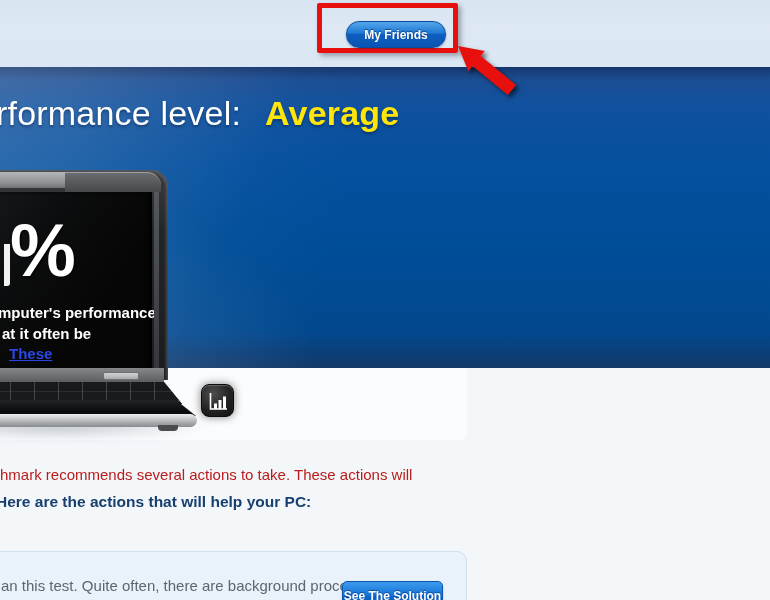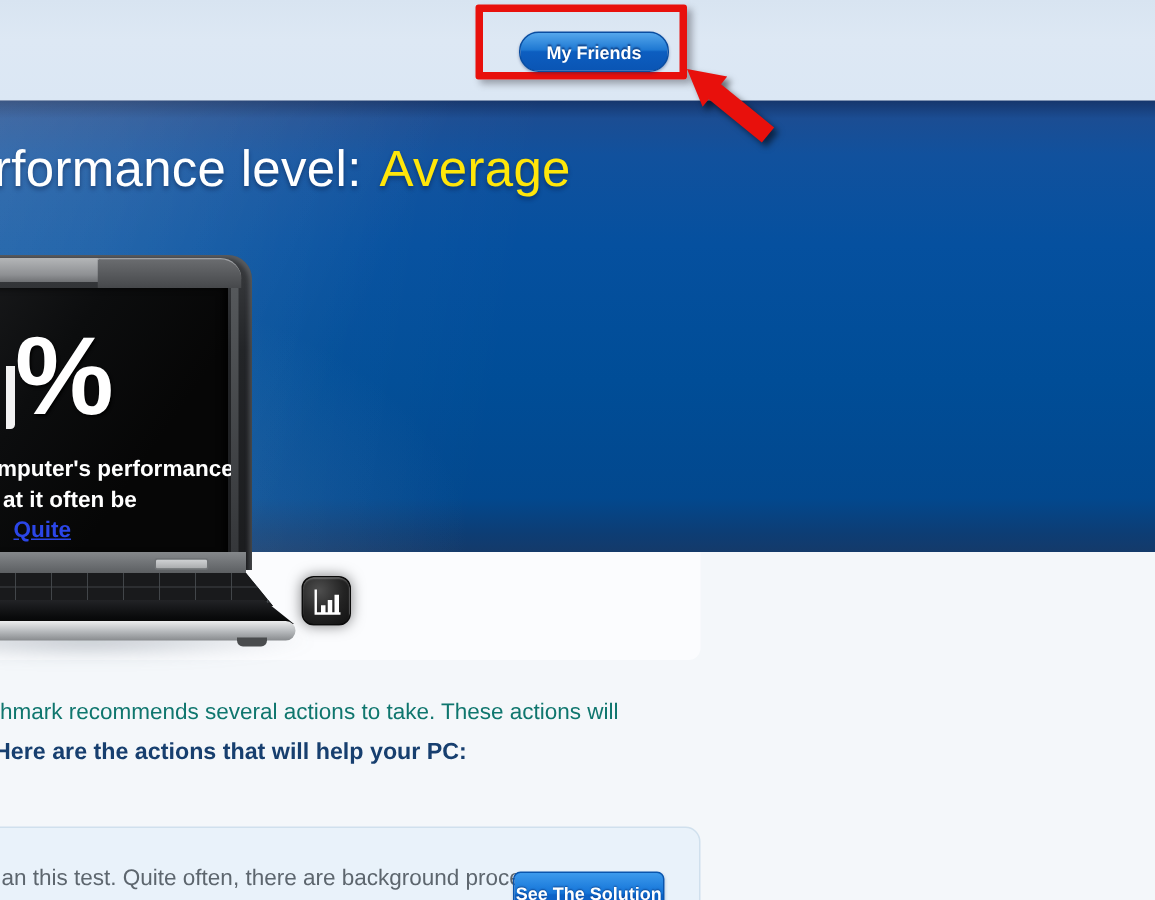--- a/index.html
+++ b/index.html
@@ -41,21 +41,21 @@
   }
   .banner::after{
     content:""; position:absolute; left:-80px; bottom:-40px; width:420px; height:240px;
     background:radial-gradient(ellipse at 20% 80%, rgba(120,170,220,.28), rgba(120,170,220,0) 65%);
   }
   .headline{
     position:absolute; left:-4px; top:27px; white-space:nowrap;
     font-size:34px; color:#fff; letter-spacing:.2px;
     text-shadow:0 2px 3px rgba(0,15,50,.4); z-index:2;
   }
-  .headline .hl{ font-weight:normal; color:#ffe60a; margin-left:12px; }
+  .headline .hl{ font-weight:bold; color:#ffe60a; margin-left:24px; }
   
   .white-panel{
     position:absolute; left:0; top:368px; width:467px; height:72px;
     background:#fbfcfe; border-radius:0 0 8px 0;
   }
   
   .laptop{ position:absolute; left:-62px; top:166px; width:280px; height:290px; z-index:3; }
   .lt-shadow{
     position:absolute; left:-6px; top:252px; width:280px; height:22px;
     background:radial-gradient(ellipse at 45% 40%, rgba(90,105,120,.38), rgba(90,105,120,0) 70%);
@@ -137,21 +137,21 @@
     position:absolute; left:201px; top:384px; width:33px; height:33px;
     border-radius:8px; border:1px solid #0b0b0b;
     background:radial-gradient(circle at 35% 28%, #4e4e4e 0%, #232323 55%, #111 100%);
     box-shadow:0 0 9px rgba(0,0,0,.5), inset 0 1px 1px rgba(255,255,255,.25);
     cursor:pointer; z-index:4;
   }
   .chart-icon svg{ position:absolute; left:6px; top:6px; }
   
   .rec-intro{
     position:absolute; left:0; top:466px; white-space:nowrap;
-    font-size:15px; color:#0f766e;
+    font-size:15px; color:#b91c1c;
   }
   .rec-heading{
     position:absolute; left:-4px; top:493px; white-space:nowrap;
     font-size:15.5px; font-weight:bold; color:#173f6f;
   }
   
   .sol-card{
     position:absolute; left:-36px; top:551px; width:503px; height:80px;
     background:#e9f2fa; border:1px solid #d0e0ed; border-radius:10px;
   }
@@ -194,21 +194,21 @@
   <div class="laptop">
     <div class="lt-shadow"></div>
     <div class="lt-lid"></div>
     <div class="lt-topstrip"></div>
     <div class="lt-hinge"></div>
     <div class="lt-display">
       <div class="lt-digit-sliver"></div>
       <div class="lt-percent">%</div>
       <div class="lt-line lt-line1">mputer's performance</div>
       <div class="lt-line lt-line2">at it often be</div>
-      <a class="lt-more">Quite</a>
+      <a class="lt-more">These</a>
     </div>
     <div class="lt-bezelbottom"></div>
     <div class="lt-latch"></div>
     <div class="lt-deck"></div>
     <div class="lt-front"></div>
     <div class="lt-lip"></div>
     <div class="lt-foot"></div>
   </div>
 
   <div class="chart-icon">

